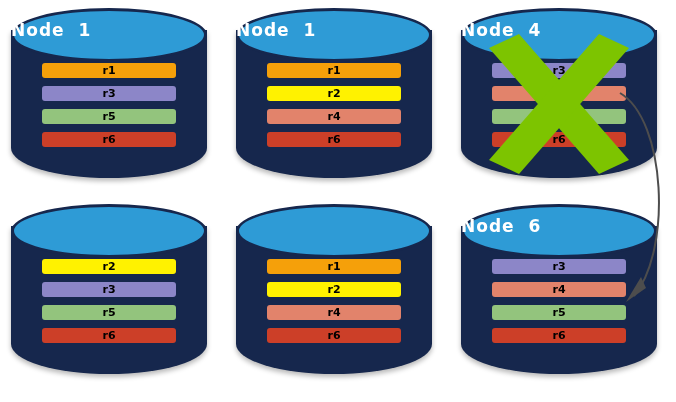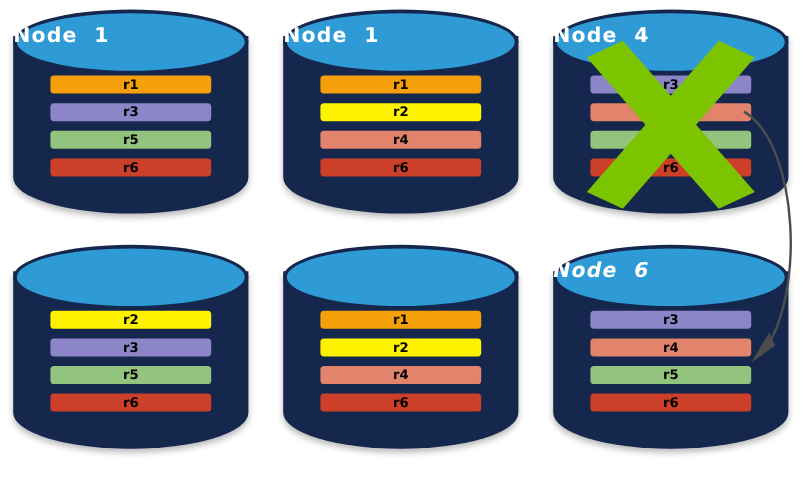--- a/index.html
+++ b/index.html
@@ -167,19 +167,19 @@
     </div>
     <div class="node" style="left: 461px; top: 204px;">
       <div class="cyl-body" style="background: rgb(22, 39, 77);"></div>
       <div class="records">
         <div class="record" style="background: rgb(140, 134, 200);">r3</div>
         <div class="record" style="background: rgb(226, 131, 107);">r4</div>
         <div class="record" style="background: rgb(147, 196, 125);">r5</div>
         <div class="record" style="background: rgb(204, 63, 40);">r6</div>
       </div>
       <div class="cyl-top" style="background: rgb(46, 155, 214);"></div>
-      <div class="node-label" style="color: rgb(255, 255, 255); font-style: italic;">Node  6</div>
+      <div class="node-label" style="color: rgb(255, 255, 255);">Node  6</div>
     </div>
     <svg class="arrow-layer" viewBox="0 0 676 402">
       <path d="M 620 93 C 666 120 672 250 634 296" stroke="#4d4d4d" stroke-width="2" fill="none"></path>
       <polygon points="626,302 646,288 641,277" fill="#4d4d4d"></polygon>
     </svg>
   </div>
 
 </body></html>

